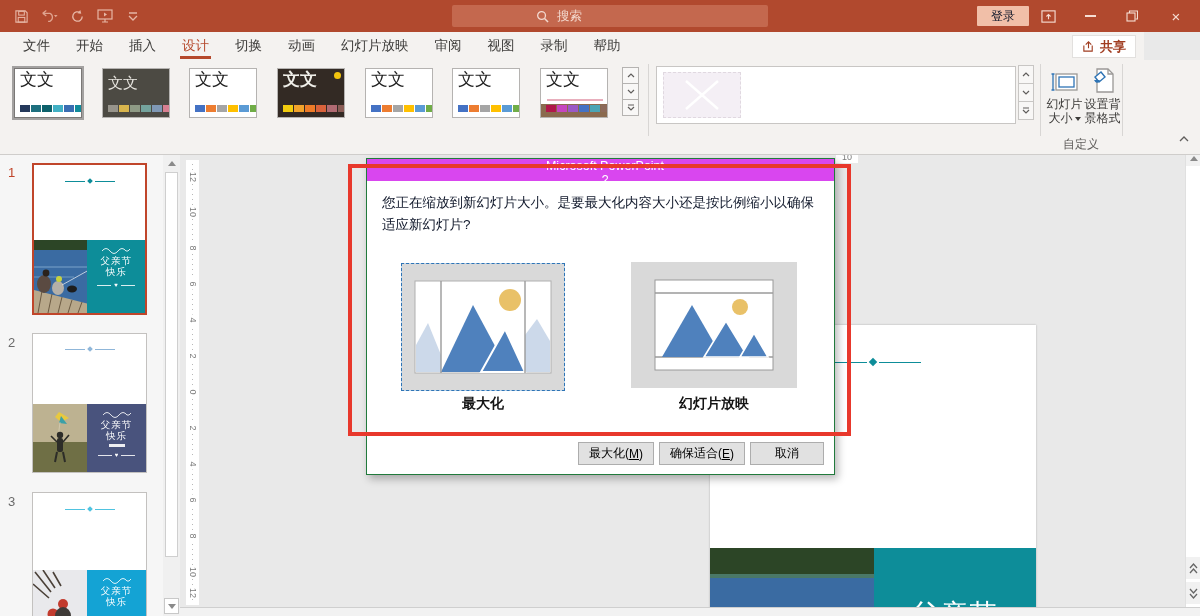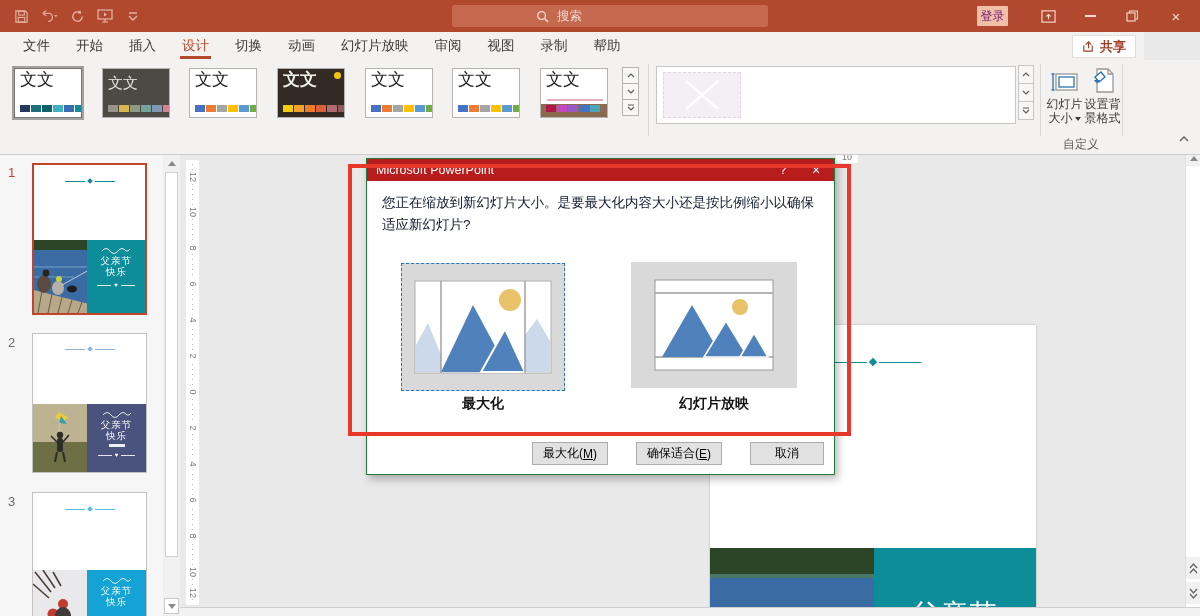--- a/index.html
+++ b/index.html
@@ -4,21 +4,21 @@
 <style>
   * { margin:0; padding:0; box-sizing:border-box; }
   html,body { width:1200px; height:616px; overflow:hidden; font-family:"Liberation Sans",sans-serif; background:#e9e9e9; position:relative; }
 
   
   .titlebar { position:absolute; left:0; top:0; width:1200px; height:32px; background:#b1492e; z-index:60; }
   .qat { position:absolute; left:12px; top:0; height:32px; display:flex; align-items:center; gap:10px; }
   .qat .qicon { width:18px; height:18px; display:flex; align-items:center; justify-content:center; opacity:.85; }
   .doc-title { position:absolute; left:180px; top:0; width:270px; height:32px; display:flex; align-items:center; justify-content:center; color:#fbe9e2; font-size:13px; white-space:nowrap; }
   .searchbox { position:absolute; left:452px; top:5px; width:316px; height:22px; background:#c4684e; border-radius:2px; display:flex; align-items:center; padding-left:84px; gap:8px; color:#f3d9cf; font-size:12.5px; }
-  .signin { position:absolute; left:977px; top:6px; width:31px; height:20px; background:#f1bfa8; color:#701a75; font-size:12px; display:flex; align-items:center; justify-content:center; border-radius:1px; }
+  .signin { position:absolute; left:977px; top:6px; width:52px; height:20px; background:#f1bfa8; color:#0f172a; font-size:12px; display:flex; align-items:center; justify-content:center; border-radius:1px; }
   .winctl { position:absolute; top:0; height:32px; display:flex; align-items:center; justify-content:center; color:#f6ded4; }
   .ribbon-disp { left:1032px; width:32px; }
   .w-min { left:1072px; width:36px; }
   .w-min i { display:block; width:11px; height:1.5px; background:#f6ded4; }
   .w-restore { left:1114px; width:36px; }
   .w-close { left:1156px; width:40px; font-size:15px; }
 
   
   .tabrow { position:absolute; left:0; top:32px; width:1144px; height:28px; background:#f4f2f0; z-index:55; }
   .tabs { position:absolute; left:10px; top:0; height:28px; display:flex; }
@@ -98,21 +98,21 @@
   
   .dialog { position:absolute; left:366px; top:158px; width:469px; height:317px; background:#fff; border:1px solid #217a3c; z-index:30; box-shadow:3px 4px 8px rgba(0,0,0,.28); }
   .dlg-title { height:22px; display:flex; align-items:center; color:#fff; font-size:12.5px; padding-left:9px; }
   .dlg-title .t { flex:1; }
   .dlg-hbtn { width:30px; text-align:center; font-size:12px; }
   .dlg-xbtn { width:36px; text-align:center; font-size:14px; }
   .dlg-msg { padding:11px 15px 0 15px; font-size:13.5px; line-height:1.6; color:#0f172a; }
   .opt-tile { position:absolute; width:164px; height:128px; background:#d9d9d9; display:flex; align-items:center; justify-content:center; }
   .opt-tile.sel { outline:1px dashed #2e74b5; outline-offset:-1px; box-shadow:0 0 0 1px #bcd4ea inset; }
   .opt-cap { position:absolute; width:164px; text-align:center; font-size:14px; font-weight:bold; color:#141414; top:236px; }
-  .dlg-btns { position:absolute; right:10px; bottom:9px; display:flex; gap:28px; }
+  .dlg-btns { position:absolute; right:10px; bottom:9px; display:flex; gap:5px; }
   .dlg-btn { min-width:74px; height:23px; background:#e1e1e1; border:1px solid #adadad; font-size:12px; color:#000; display:flex; align-items:center; justify-content:center; padding:0 10px; font-family:"Liberation Sans",sans-serif; }
   .dlg-btn .key { text-decoration:underline; }
 
   
   .annotation { position:absolute; left:348px; top:164px; width:503px; height:272px; border:4px solid #e8382c; z-index:70; pointer-events:none; }
 </style>
 </head>
 <body>
 
 <div class="titlebar" style="background: rgb(177, 73, 46);">
@@ -555,21 +555,21 @@
   <div class="navbtn" style="top:432px;">
     <svg width="9" height="11" viewBox="0 0 9 11">
         <path d="M1 1 L4.5 5 8 1 M1 6 L4.5 10 8 6" fill="none" stroke="#666" stroke-width="1.3"></path>
       </svg>
   </div>
 </div>
 
 <div class="statusbar"></div>
 
 <div class="dialog">
-  <div class="dlg-title" style="background: #b91c1c;">
+  <div class="dlg-title" style="background: #d946ef; flex-direction: column;">
     <span class="t">Microsoft PowerPoint</span>
     <span class="dlg-hbtn">?</span>
     <span class="dlg-xbtn">×</span>
   </div>
   <div class="dlg-msg">您正在缩放到新幻灯片大小。是要最大化内容大小还是按比例缩小以确保适应新幻灯片?</div>
 
   <div class="opt-tile sel" style="left:34px; top:104px;">
     <svg width="140" height="108" viewBox="0 0 140 108">
       <rect x="2" y="8" width="136" height="92" fill="#ffffff" stroke="#b0b0b0"></rect>
       <polygon points="3,99 3,72 15,50 28,82 28,99" fill="#ccd9ea"></polygon>

